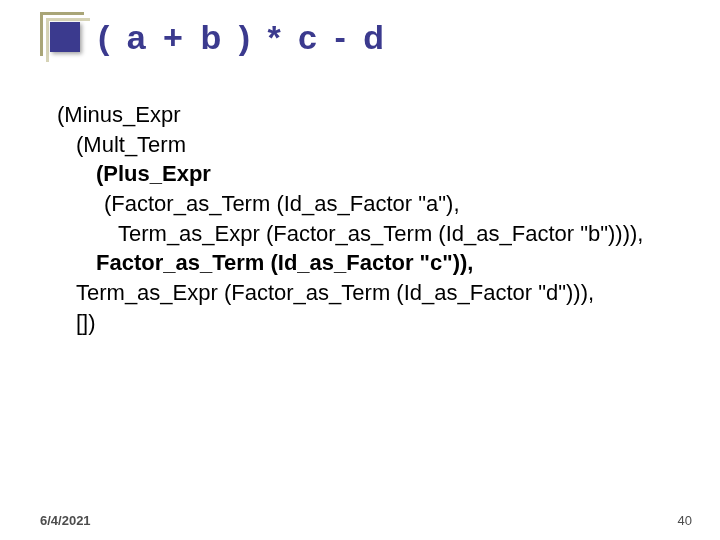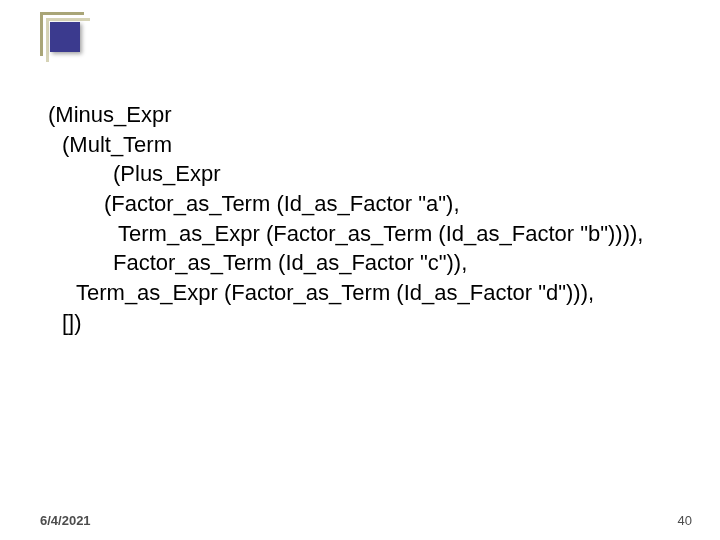--- a/index.html
+++ b/index.html
@@ -62,24 +62,24 @@
     position: absolute;
     left: 48px;
     top: 100px;
     width: 640px;
     font-size: 22px;
     line-height: 1.35;
     color: #000;
     font-family: Verdana, Geneva, sans-serif;
   }
   .body-text .l1 { margin-left: 0; }
-  .body-text .l2 { margin-left: 0; }
-  .body-text .l3 { margin-left: 14px; }
+  .body-text .l2 { margin-left: 9px; }
+  .body-text .l3 { margin-left: 28px; }
   .body-text .l4 { margin-left: 28px; }
-  .body-text .l5 { margin-left: 65px; }
+  .body-text .l5 { margin-left: 48px; font-weight: bold; }
   .body-text .l6 { margin-left: 56px; }
   .body-text .l7 { margin-left: 70px; }
   .body-text div { white-space: normal; }
   .footer-date {
     position: absolute;
     left: 40px;
     bottom: 12px;
     font-size: 13px;
     color: #4d4d4d;
     font-family: Arial, sans-serif;
@@ -96,20 +96,21 @@
 </style>
 </head>
 <body>
 
 <div class="title-region">
   <div class="title-box">
     <div class="tb-outer"></div>
     <div class="tb-inner"></div>
     <div class="tb-fill"></div>
   </div>
+  <div class="title-text">( a + b ) * c - d</div>
 </div>
 
 <div class="body-text" id="body-lines">
     <div class="l2">(Minus_Expr</div>
     <div class="l3">(Mult_Term</div>
     <div class="l5">(Plus_Expr</div>
     <div class="l6">(Factor_as_Term (Id_as_Factor "a"),</div>
     <div class="l7">Term_as_Expr (Factor_as_Term (Id_as_Factor "b")))),</div>
     <div class="l5">Factor_as_Term (Id_as_Factor "c")),</div>
     <div class="l4">Term_as_Expr (Factor_as_Term (Id_as_Factor "d"))),</div>

